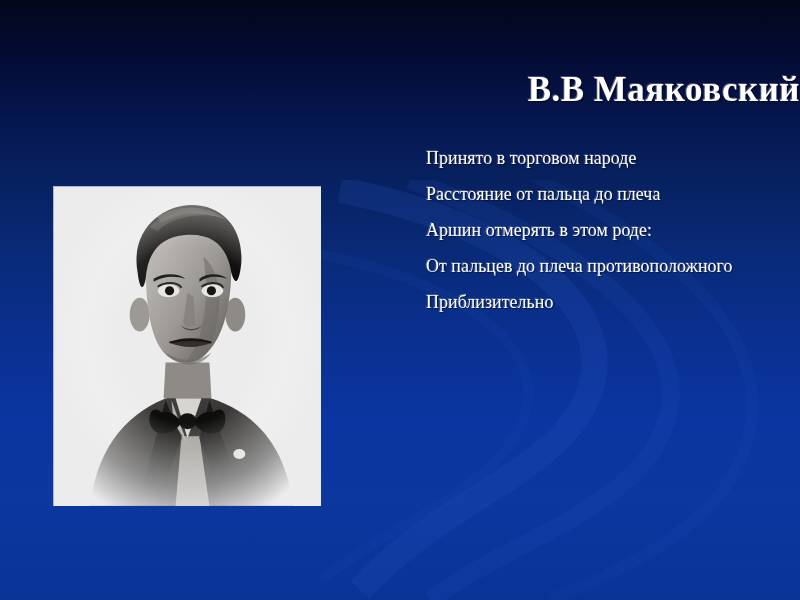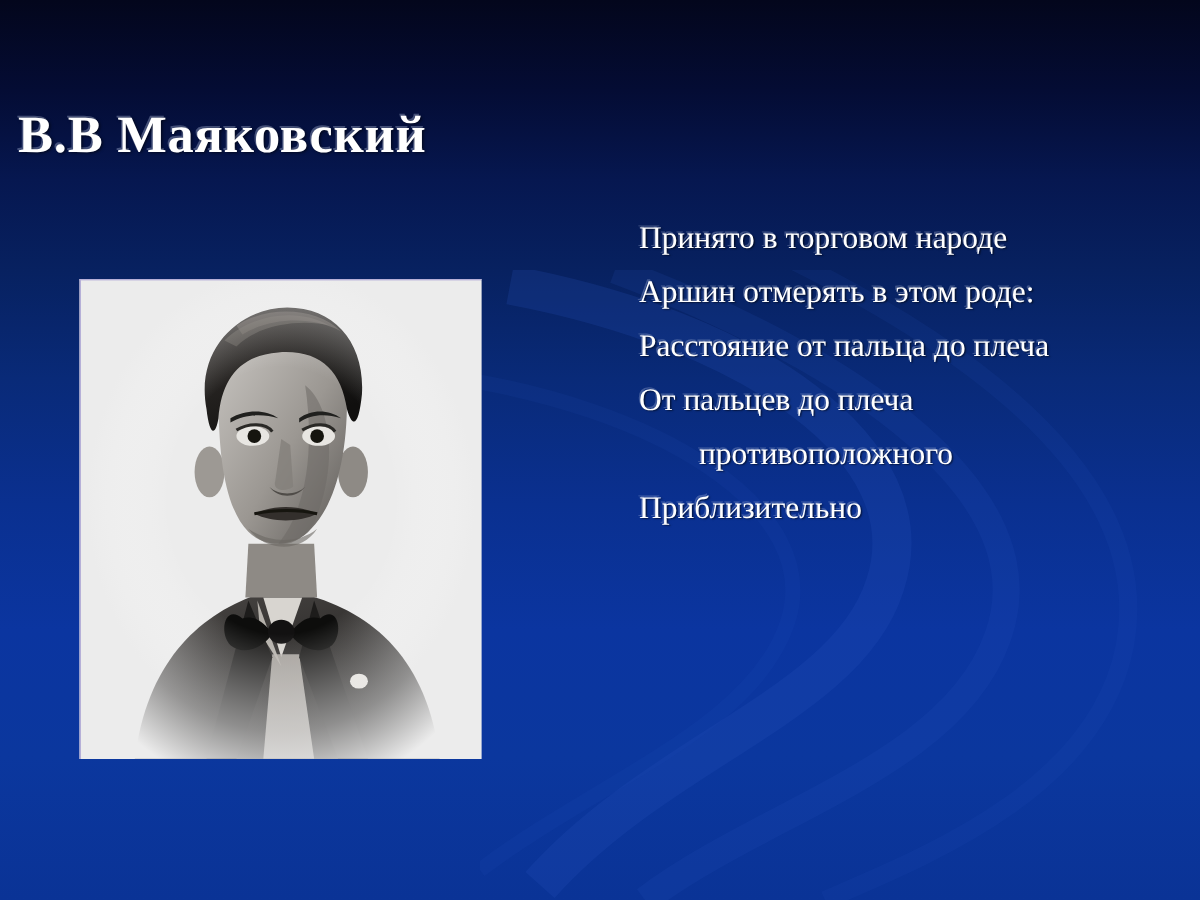--- a/index.html
+++ b/index.html
@@ -57,21 +57,21 @@
     height: 420px;
     opacity: .5;
   }
 
   
   .slide-title {
     position: absolute;
     left: 12px;
     right: 0;
     top: 70px;
-    text-align: left;
+    text-align: right;
     font-size: 35px;
     font-weight: bold;
     color: #ffffff;
     letter-spacing: .5px;
     text-shadow: 1px 1px 2px rgba(0,0,0,.55),
                  -1px -1px 0 rgba(190,200,230,.35);
     white-space: nowrap;
   }
 
   
@@ -93,21 +93,21 @@
     height: 100%;
   }
 
   
   .body-text {
     position: absolute;
     left: 426px;
     top: 140px;
     width: 352px;
     color: #ffffff;
-    font-size: 21px;
+    font-size: 18px;
     line-height: 36px;
     text-shadow: 1px 1px 1px rgba(0,0,0,.5),
                  -1px -1px 0 rgba(185,195,225,.30);
   }
   .body-text p {
     margin: 0;
     padding: 0 0 0 40px;
     text-indent: -40px;
   }
 </style>
@@ -200,19 +200,19 @@
       <path d="M116,156 C130,153 146,153 158,156" stroke="#16150f" stroke-width="2" fill="none"></path>
 
       <path d="M112,166 C126,176 146,176 158,166 C148,182 124,182 112,166 Z" fill="#6a6763" opacity="0.6"></path>
 
       <rect width="268" height="320" fill="url(#vig)"></rect>
     </svg>
   </div>
 
   <div class="body-text">
     <p>Принято в торговом народе</p>
+    <p>Расстояние от пальца до плеча</p>
     <p>Аршин отмерять в этом роде:</p>
-    <p>Расстояние от пальца до плеча</p>
     <p>От пальцев до плеча противоположного</p>
     <p>Приблизительно</p>
   </div>
 
 </div>
 
 </body></html>

